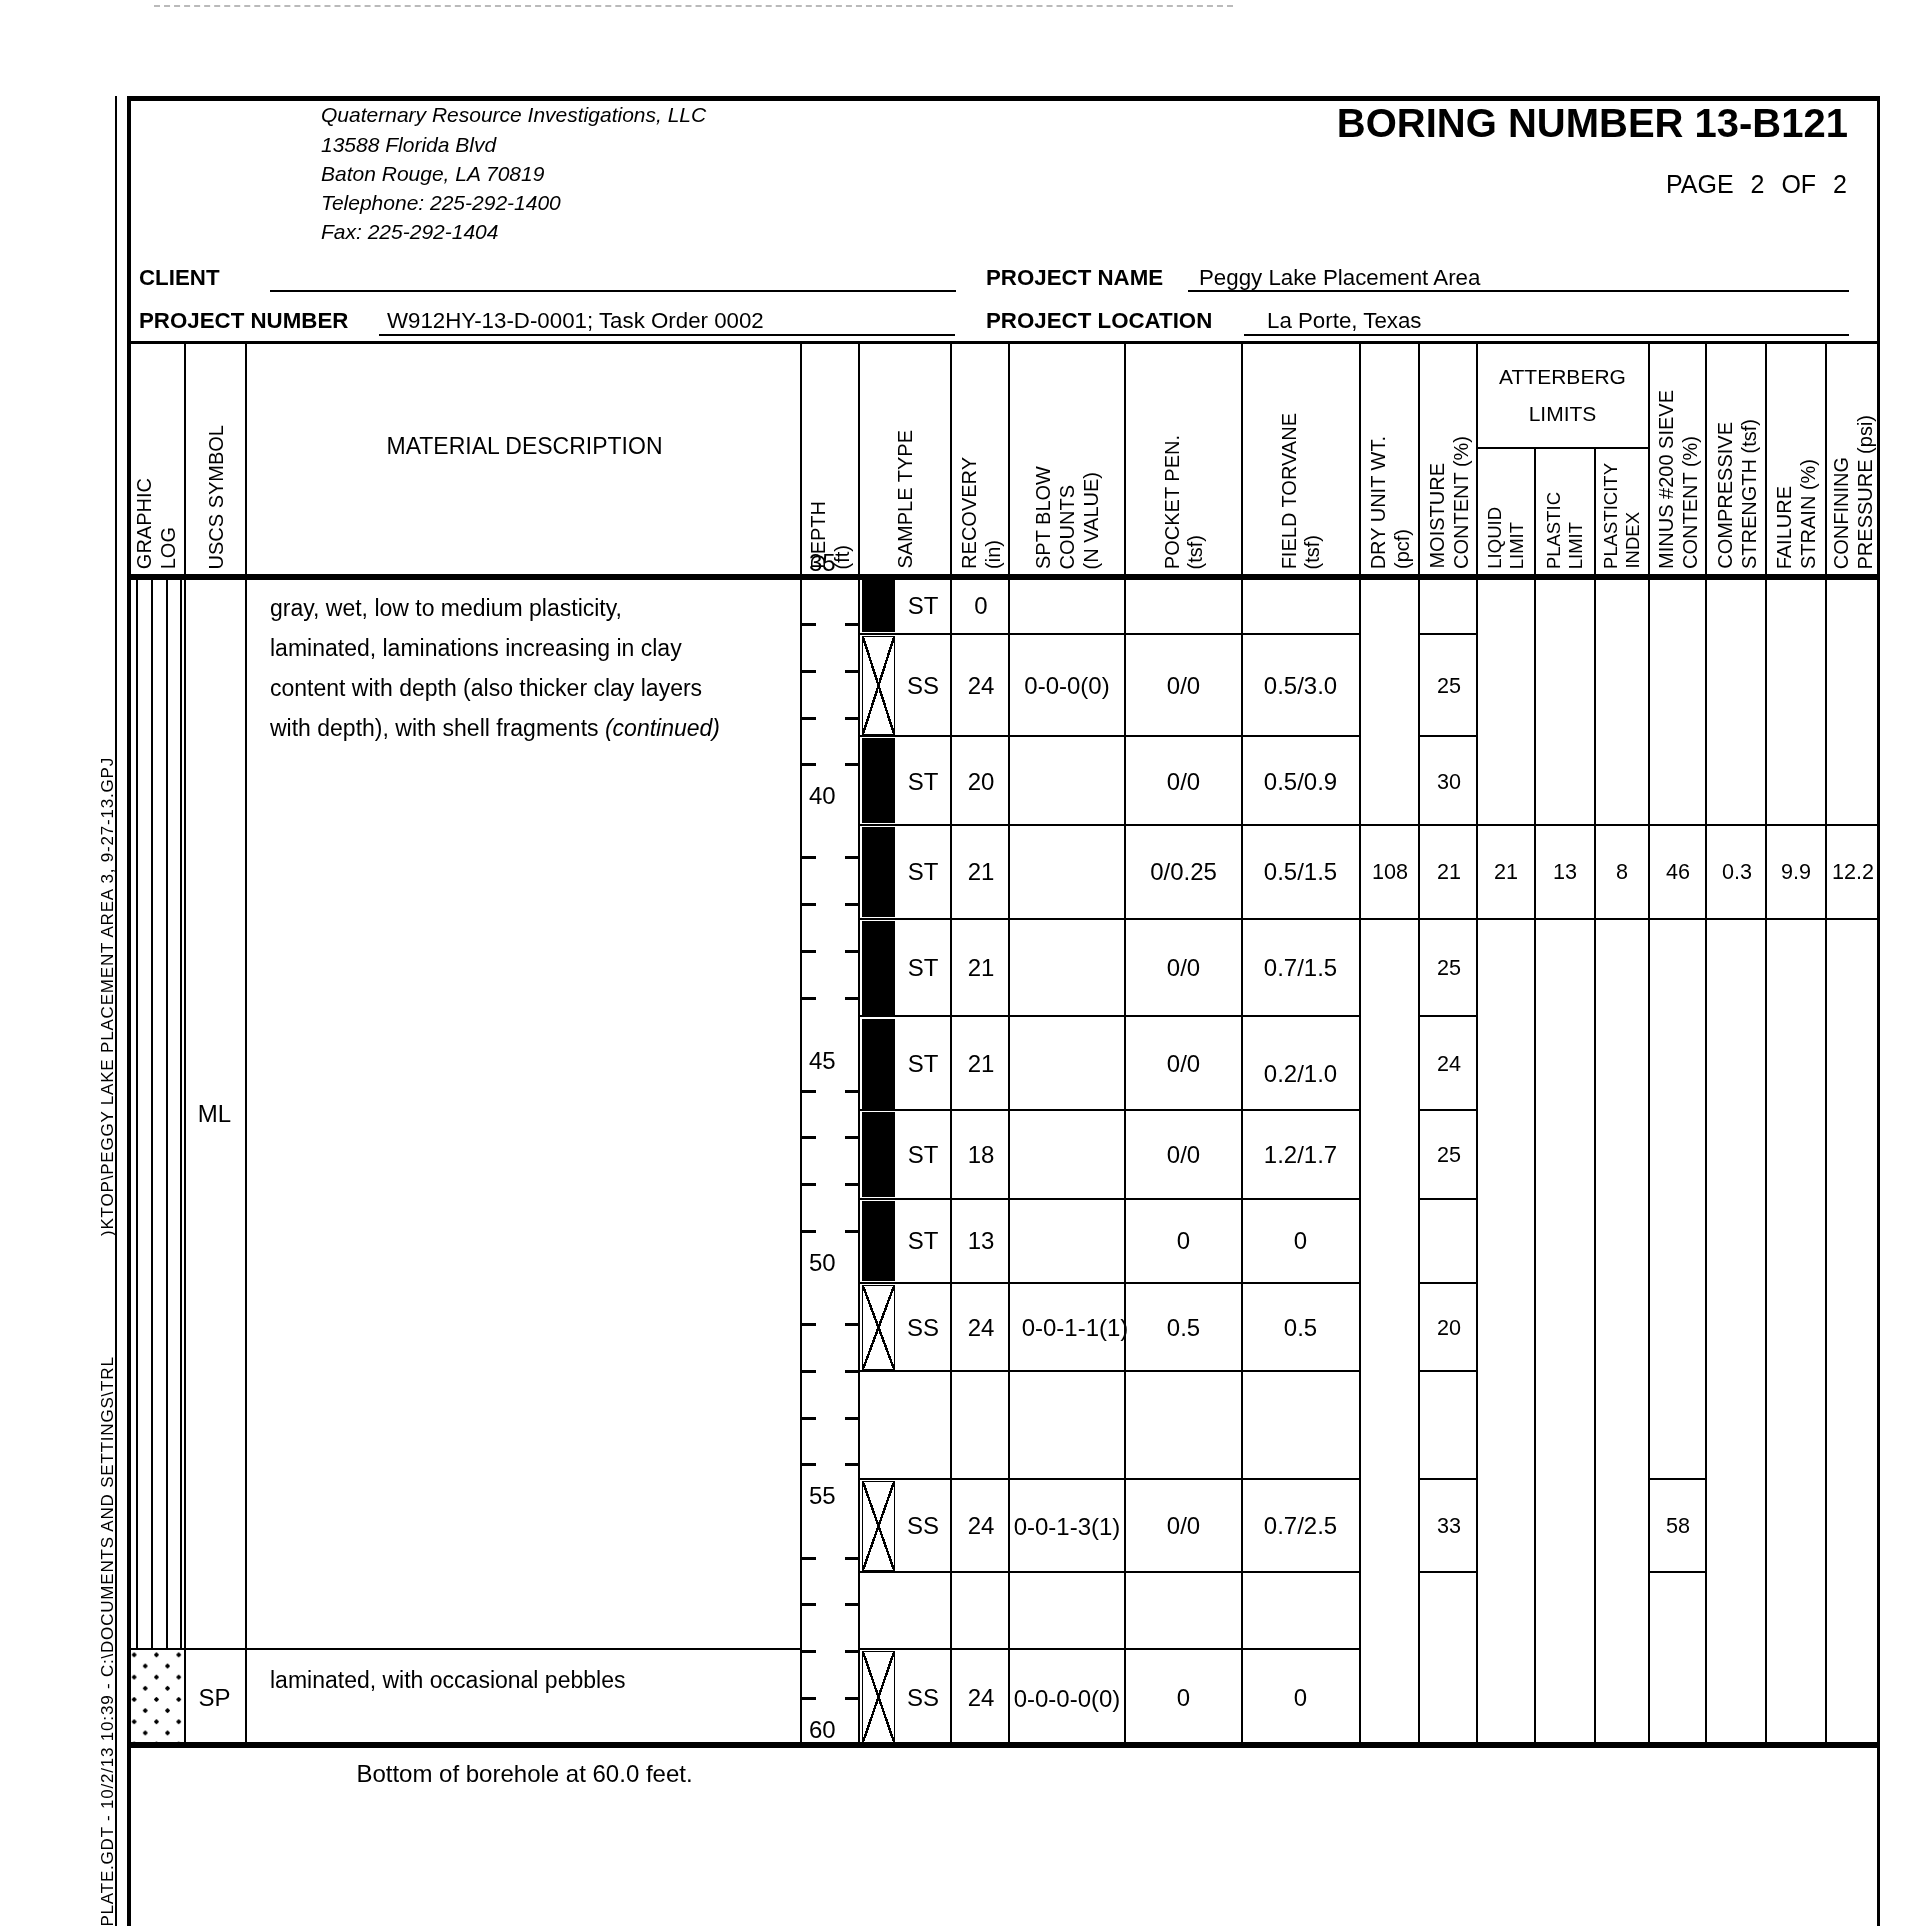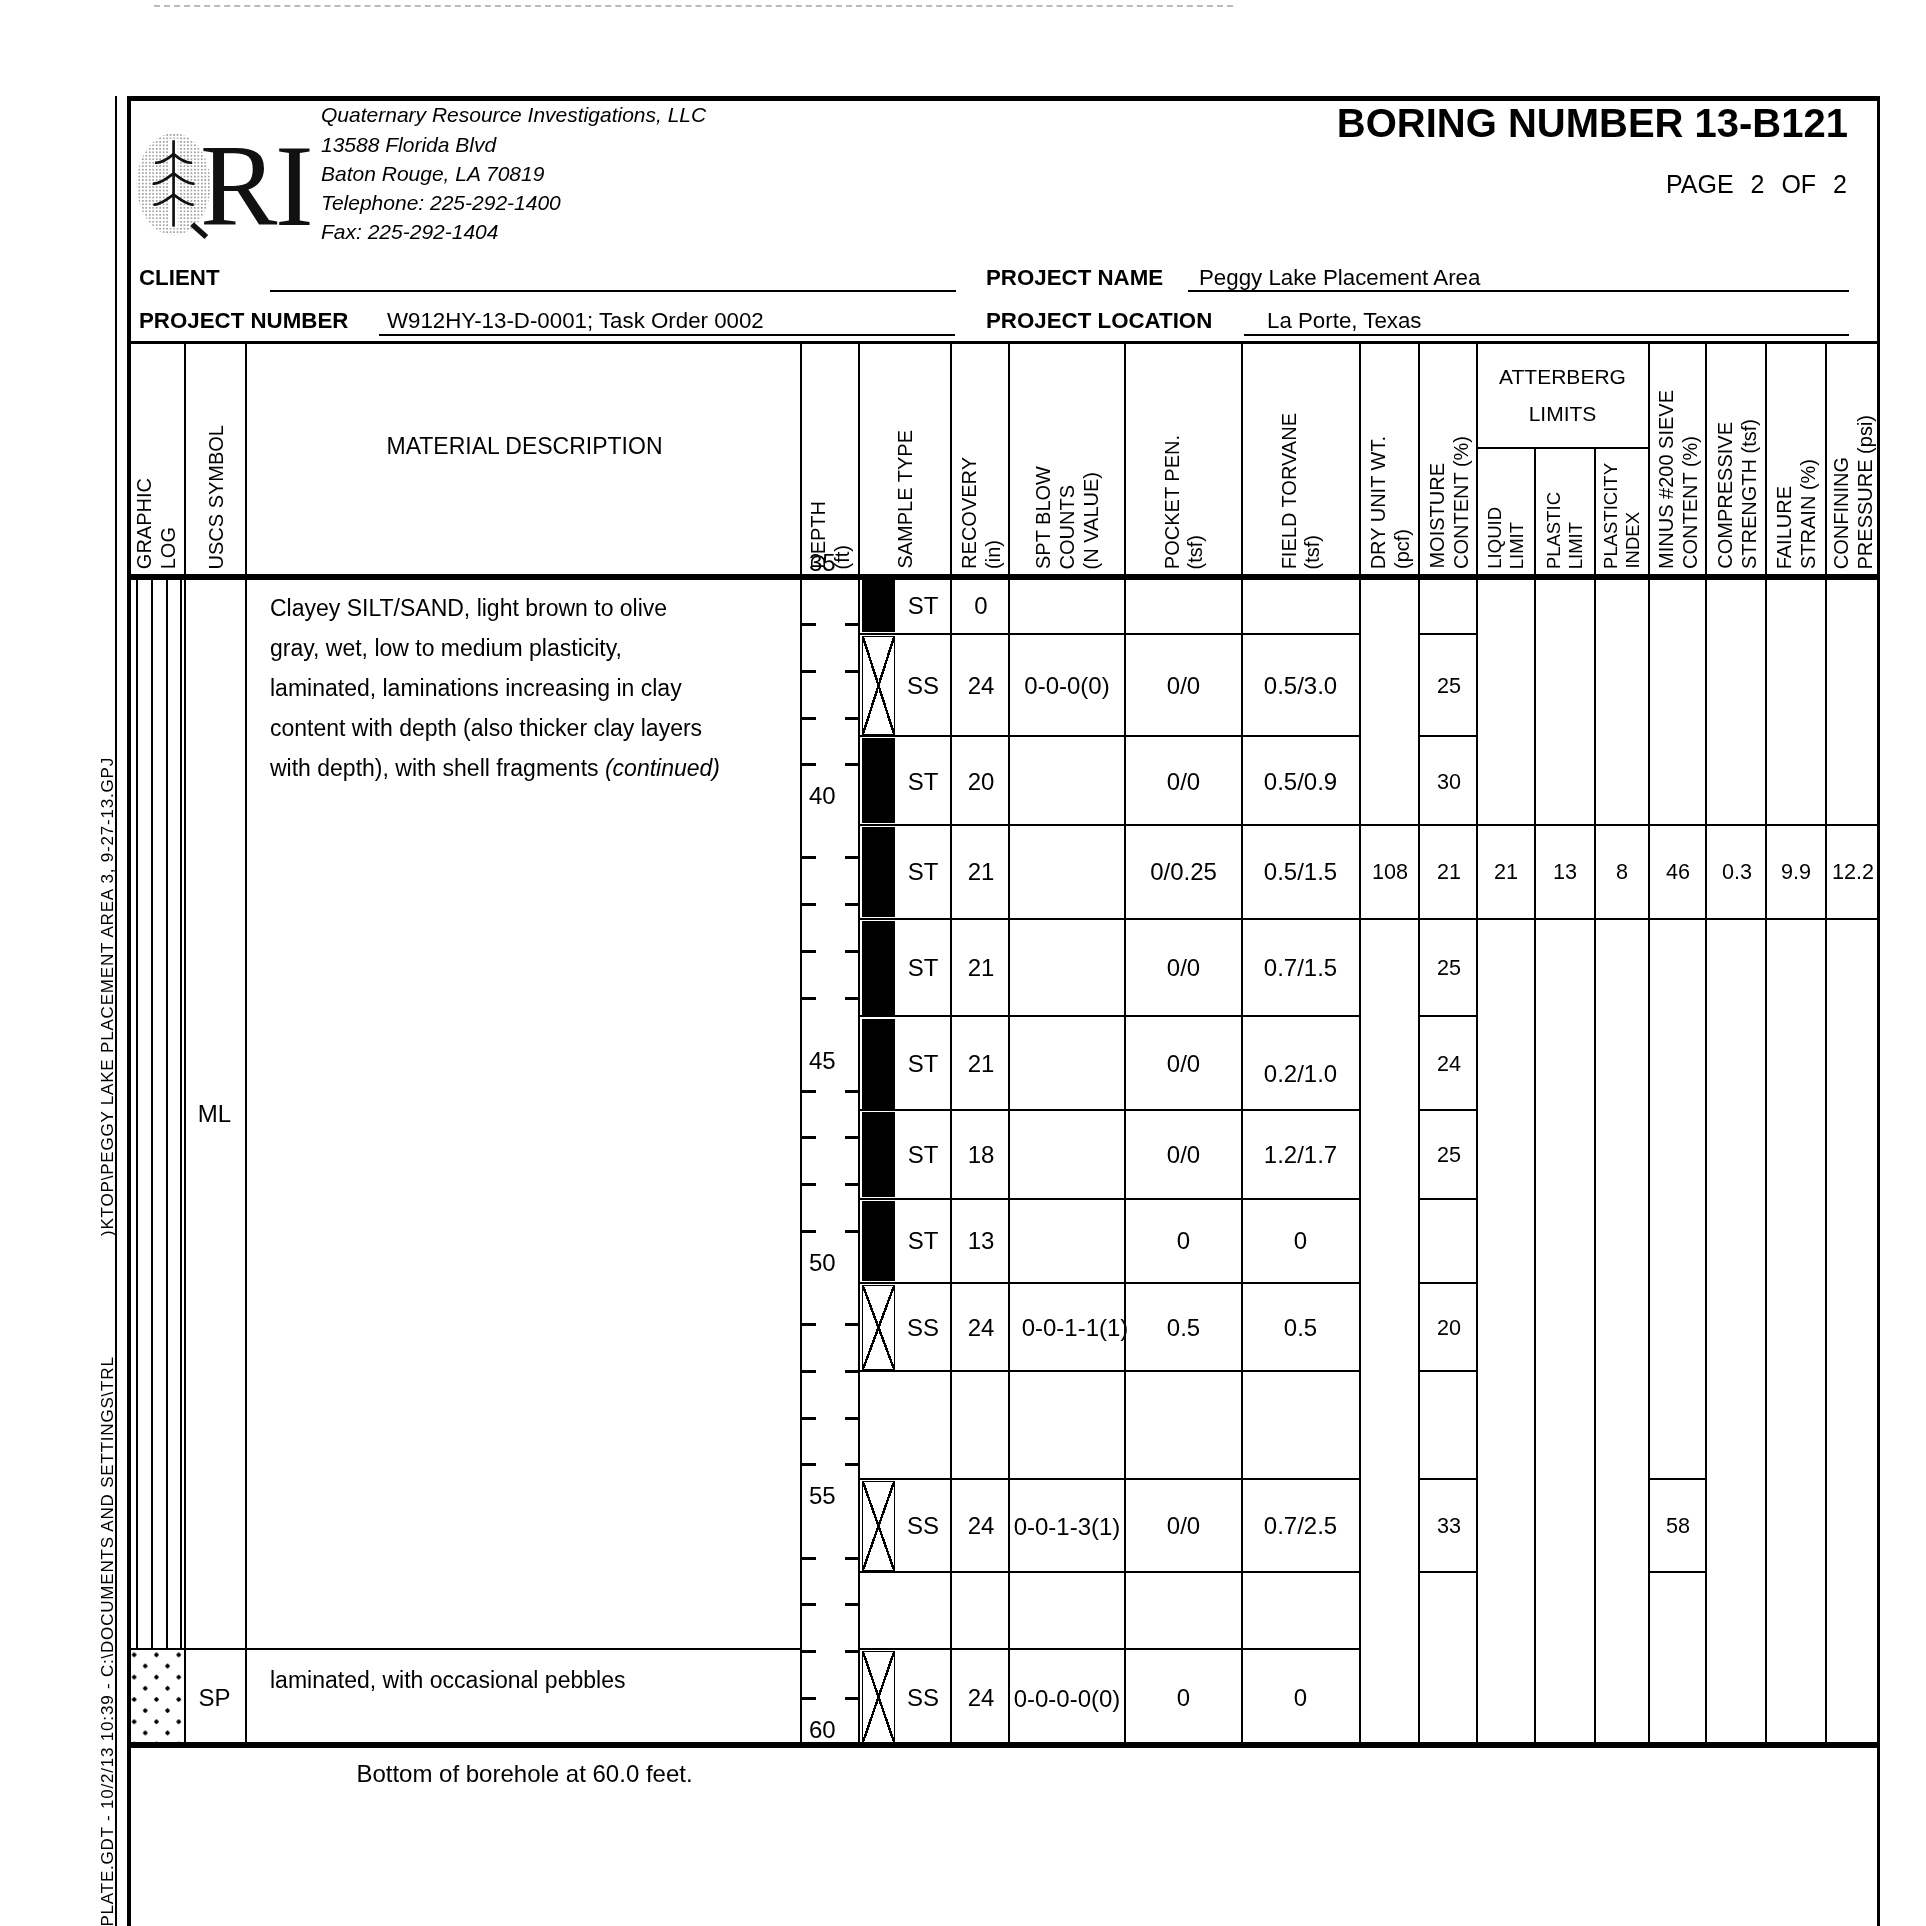--- a/index.html
+++ b/index.html
@@ -45,40 +45,20 @@
   <div id="sidebar">
       <div class="sidebar-seg" style="left: 98px; width: 19px; top: 747px; height: 489px;">)KTOP\PEGGY LAKE PLACEMENT AREA 3, 9-27-13.GPJ</div>
       <div class="sidebar-seg" style="left: 98px; width: 19px; top: 1317px; height: 925px;">E GEOTECH BH - PEGGY LAKE TEMPLATE.GDT - 10/2/13 10:39 - C:\DOCUMENTS AND SETTINGS\TRL</div>
     </div>
 
   <div class="vline" style="left:115px;top:96px;height:2339px;width:1.5px;"></div>
   <div class="vline" style="left:127px;top:96px;height:2339px;width:3.9px;"></div>
   <div class="vline" style="left:1877px;top:96px;height:2339px;width:3.1px;"></div>
   <div class="hline" style="left:127px;top:96px;width:1753px;height:4.6px;"></div>
 
-  <div class="abs" style="left:135px;top:127px;width:135px;height:116px;">
-    <svg width="135" height="116" viewBox="0 0 350 300">
-      <defs>
-        <pattern id="stipple" width="9" height="9" patternUnits="userSpaceOnUse">
-          <circle cx="2.2" cy="2.2" r="1.7" fill="#1a1a1a"></circle>
-        </pattern>
-      </defs>
-      <ellipse cx="100" cy="148" rx="96" ry="132" fill="url(#stipple)"></ellipse>
-      <line x1="148" y1="252" x2="185" y2="285" stroke="#111" stroke-width="14"></line>
-      <line x1="100" y1="30" x2="100" y2="262" stroke="#fff" stroke-width="22"></line>
-      <line x1="100" y1="34" x2="100" y2="258" stroke="#111" stroke-width="7"></line>
-      <path d="M100 70 Q70 95 52 92" stroke="#111" stroke-width="7" fill="none"></path>
-      <path d="M100 70 Q130 95 148 92" stroke="#111" stroke-width="7" fill="none"></path>
-      <path d="M100 120 Q62 150 46 146" stroke="#111" stroke-width="7" fill="none"></path>
-      <path d="M100 120 Q138 150 154 146" stroke="#111" stroke-width="7" fill="none"></path>
-      <path d="M100 175 Q60 205 48 200" stroke="#111" stroke-width="7" fill="none"></path>
-      <path d="M100 175 Q140 205 152 200" stroke="#111" stroke-width="7" fill="none"></path>
-    </svg>
-    <div style="position:absolute;left:65px;top:-7px;font-family:'Liberation Serif',serif;font-size:116px;letter-spacing:-2.3px;color:#111;">RI</div>
-  </div>
 
   <div class="companyline" style="left:321px;top:103px;">Quaternary Resource Investigations, LLC</div>
   <div class="companyline" style="left:321px;top:133px;">13588 Florida Blvd</div>
   <div class="companyline" style="left:321px;top:162px;">Baton Rouge, LA 70819</div>
   <div class="companyline" style="left:321px;top:191px;">Telephone:  225-292-1400</div>
   <div class="companyline" style="left:321px;top:220px;">Fax:  225-292-1404</div>
 
   <div id="boring-title" style="right:118px;top:101px;">BORING NUMBER 13-B121</div>
   <div id="page-num" style="right:119px;top:170px;">PAGE 2 OF 2</div>
 
@@ -242,21 +222,20 @@
       <div class="tick" style="left: 845px; top: 1603px;"></div>
       <div class="tick" style="left: 802px; top: 1650px;"></div>
       <div class="tick" style="left: 845px; top: 1650px;"></div>
       <div class="tick" style="left: 802px; top: 1697px;"></div>
       <div class="tick" style="left: 845px; top: 1697px;"></div>
     </div>
   <div id="layers">
       <div class="silt-hatch" style="left: 131px; width: 52px; top: 579px; height: 1069px;"></div>
       <div class="uscs-label" style="left: 185px; width: 59px; top: 578px; height: 1072px;">ML</div>
       <div class="desc" style="left: 270px; top: 588px;">
-        <div>Clayey SILT/SAND, light brown to olive</div>
         <div>gray, wet, low to medium plasticity,</div>
         <div>laminated, laminations increasing in clay</div>
         <div>content with depth (also thicker clay layers</div>
         <div>with depth), with shell fragments<span style="font-style: italic;"> (continued)</span></div>
       </div>
       <div class="sand-dots" style="left: 131px; width: 52px; top: 1651px; height: 92px;"></div>
       <div class="uscs-label" style="left: 185px; width: 59px; top: 1650px; height: 96px;">SP</div>
       <div class="desc" style="left: 270px; top: 1660px;">
         <div>laminated, with occasional pebbles</div>
       </div>

